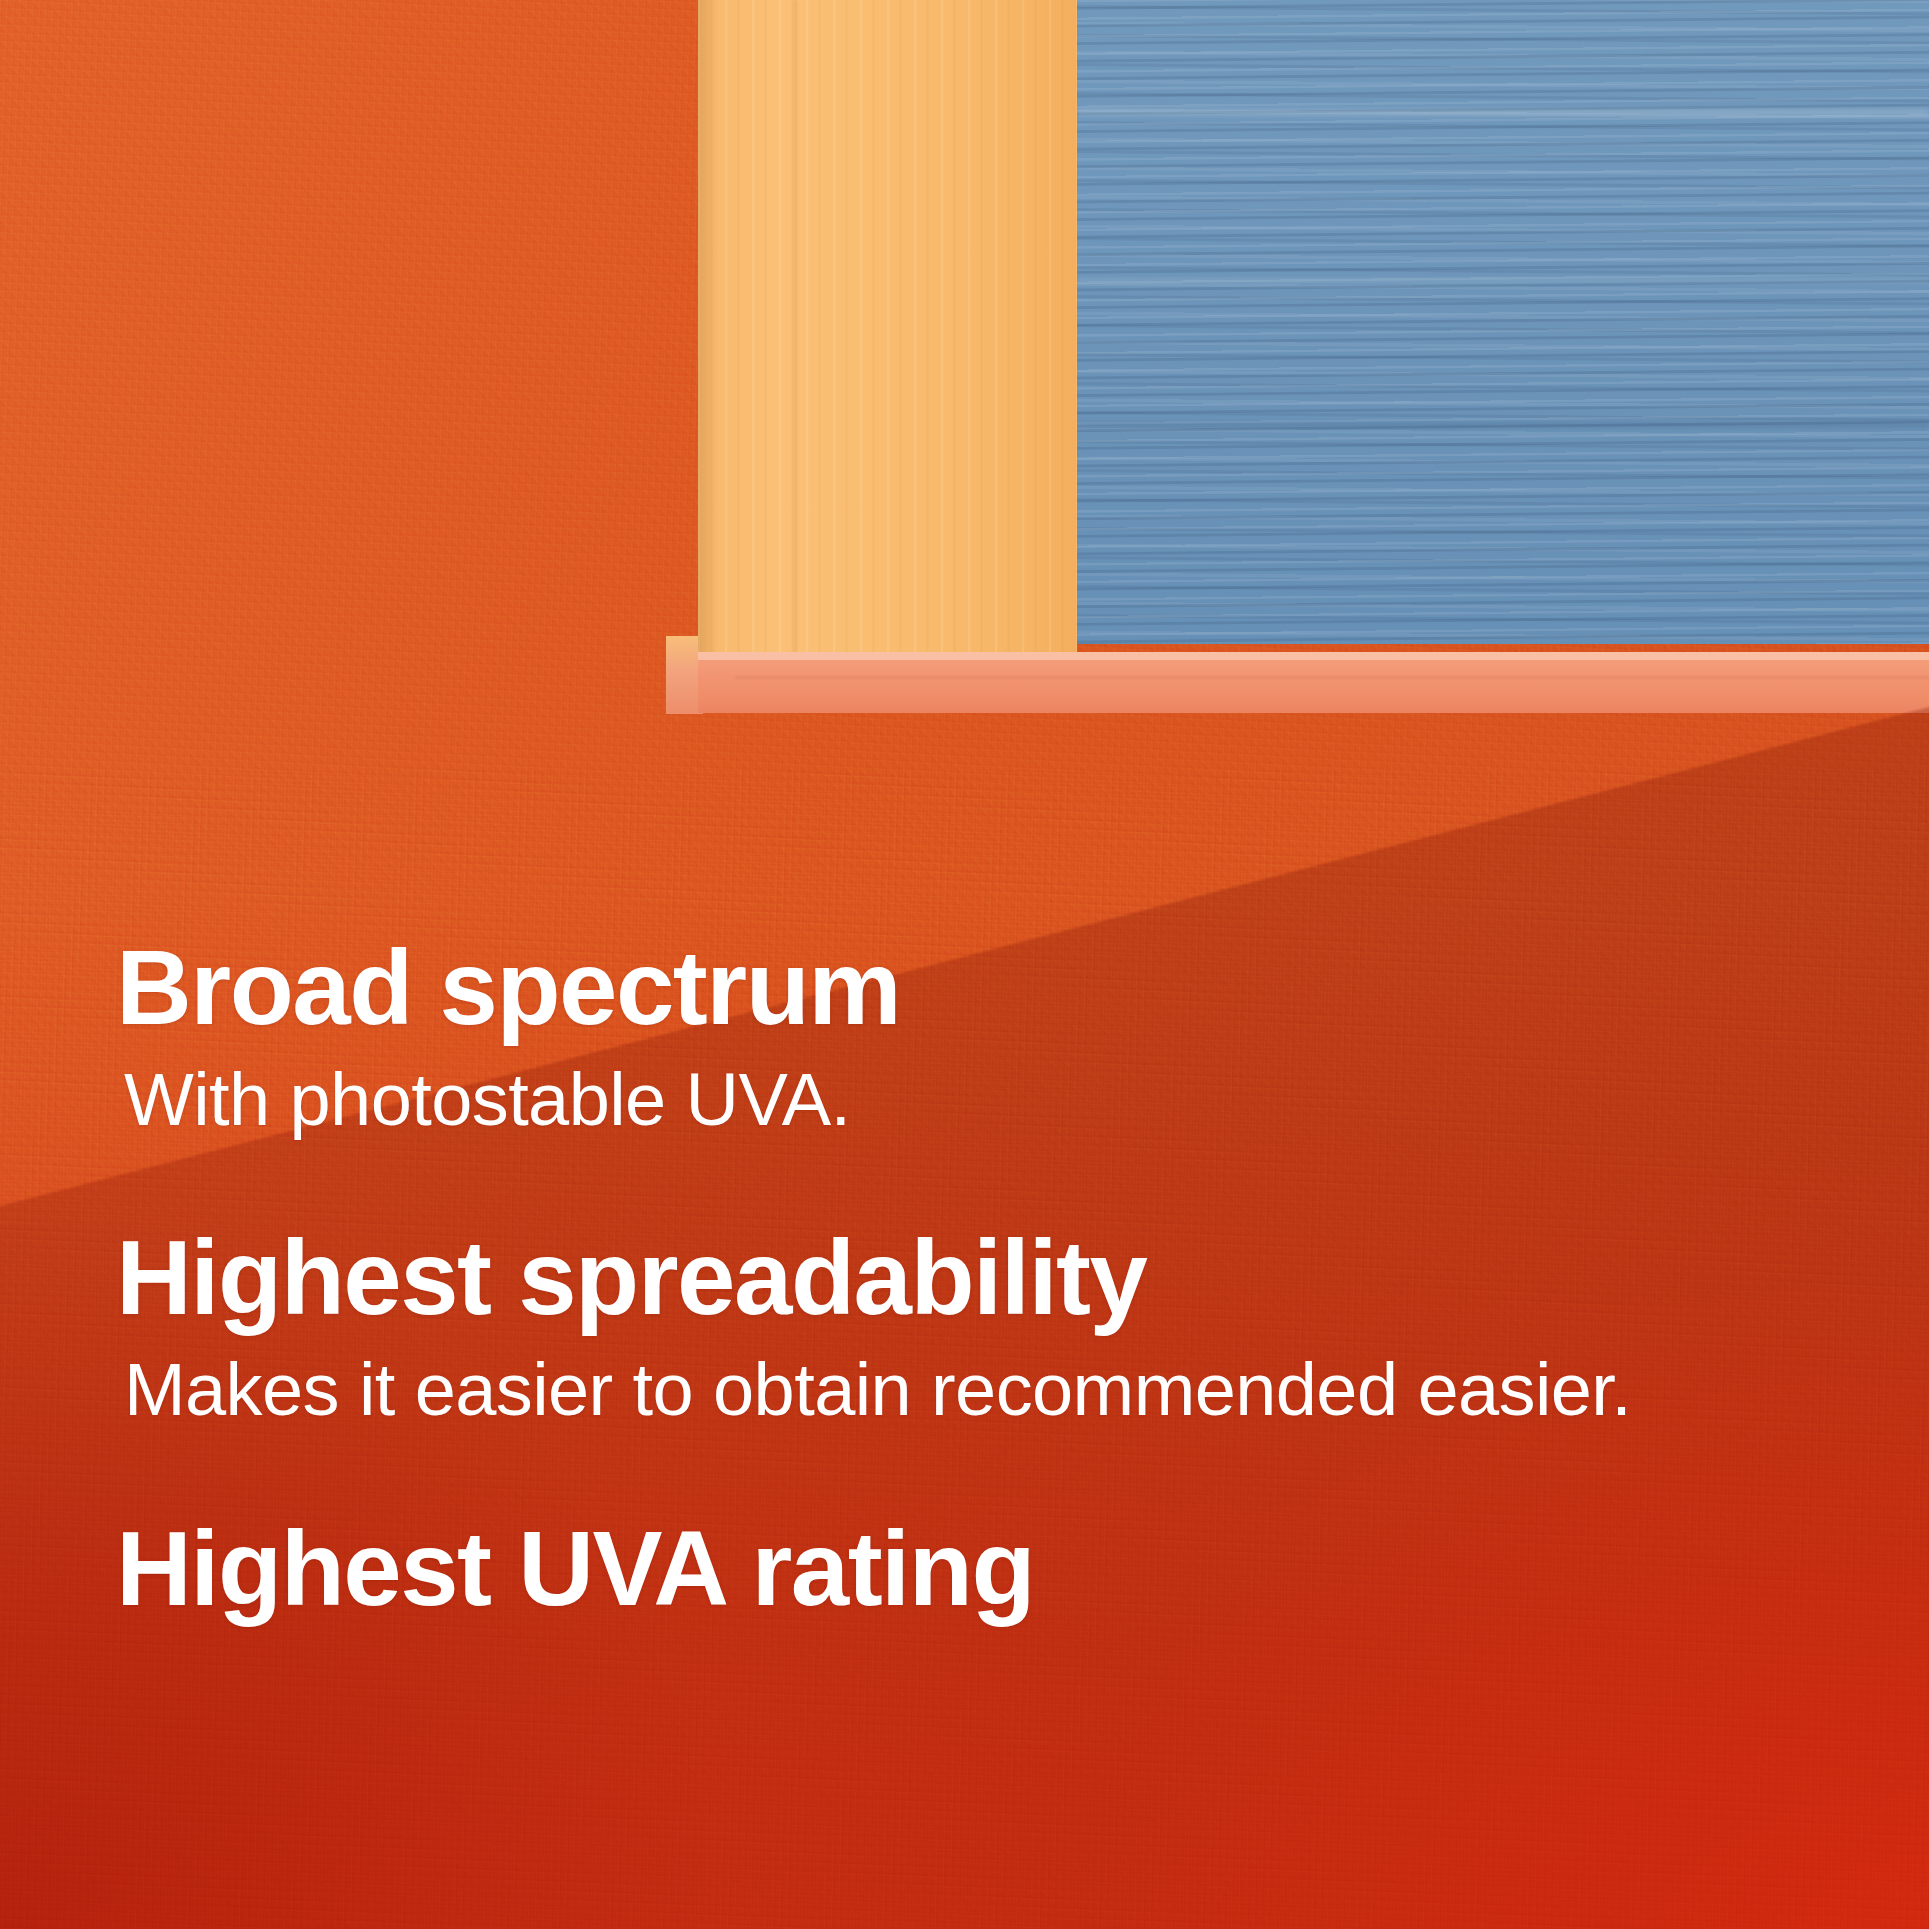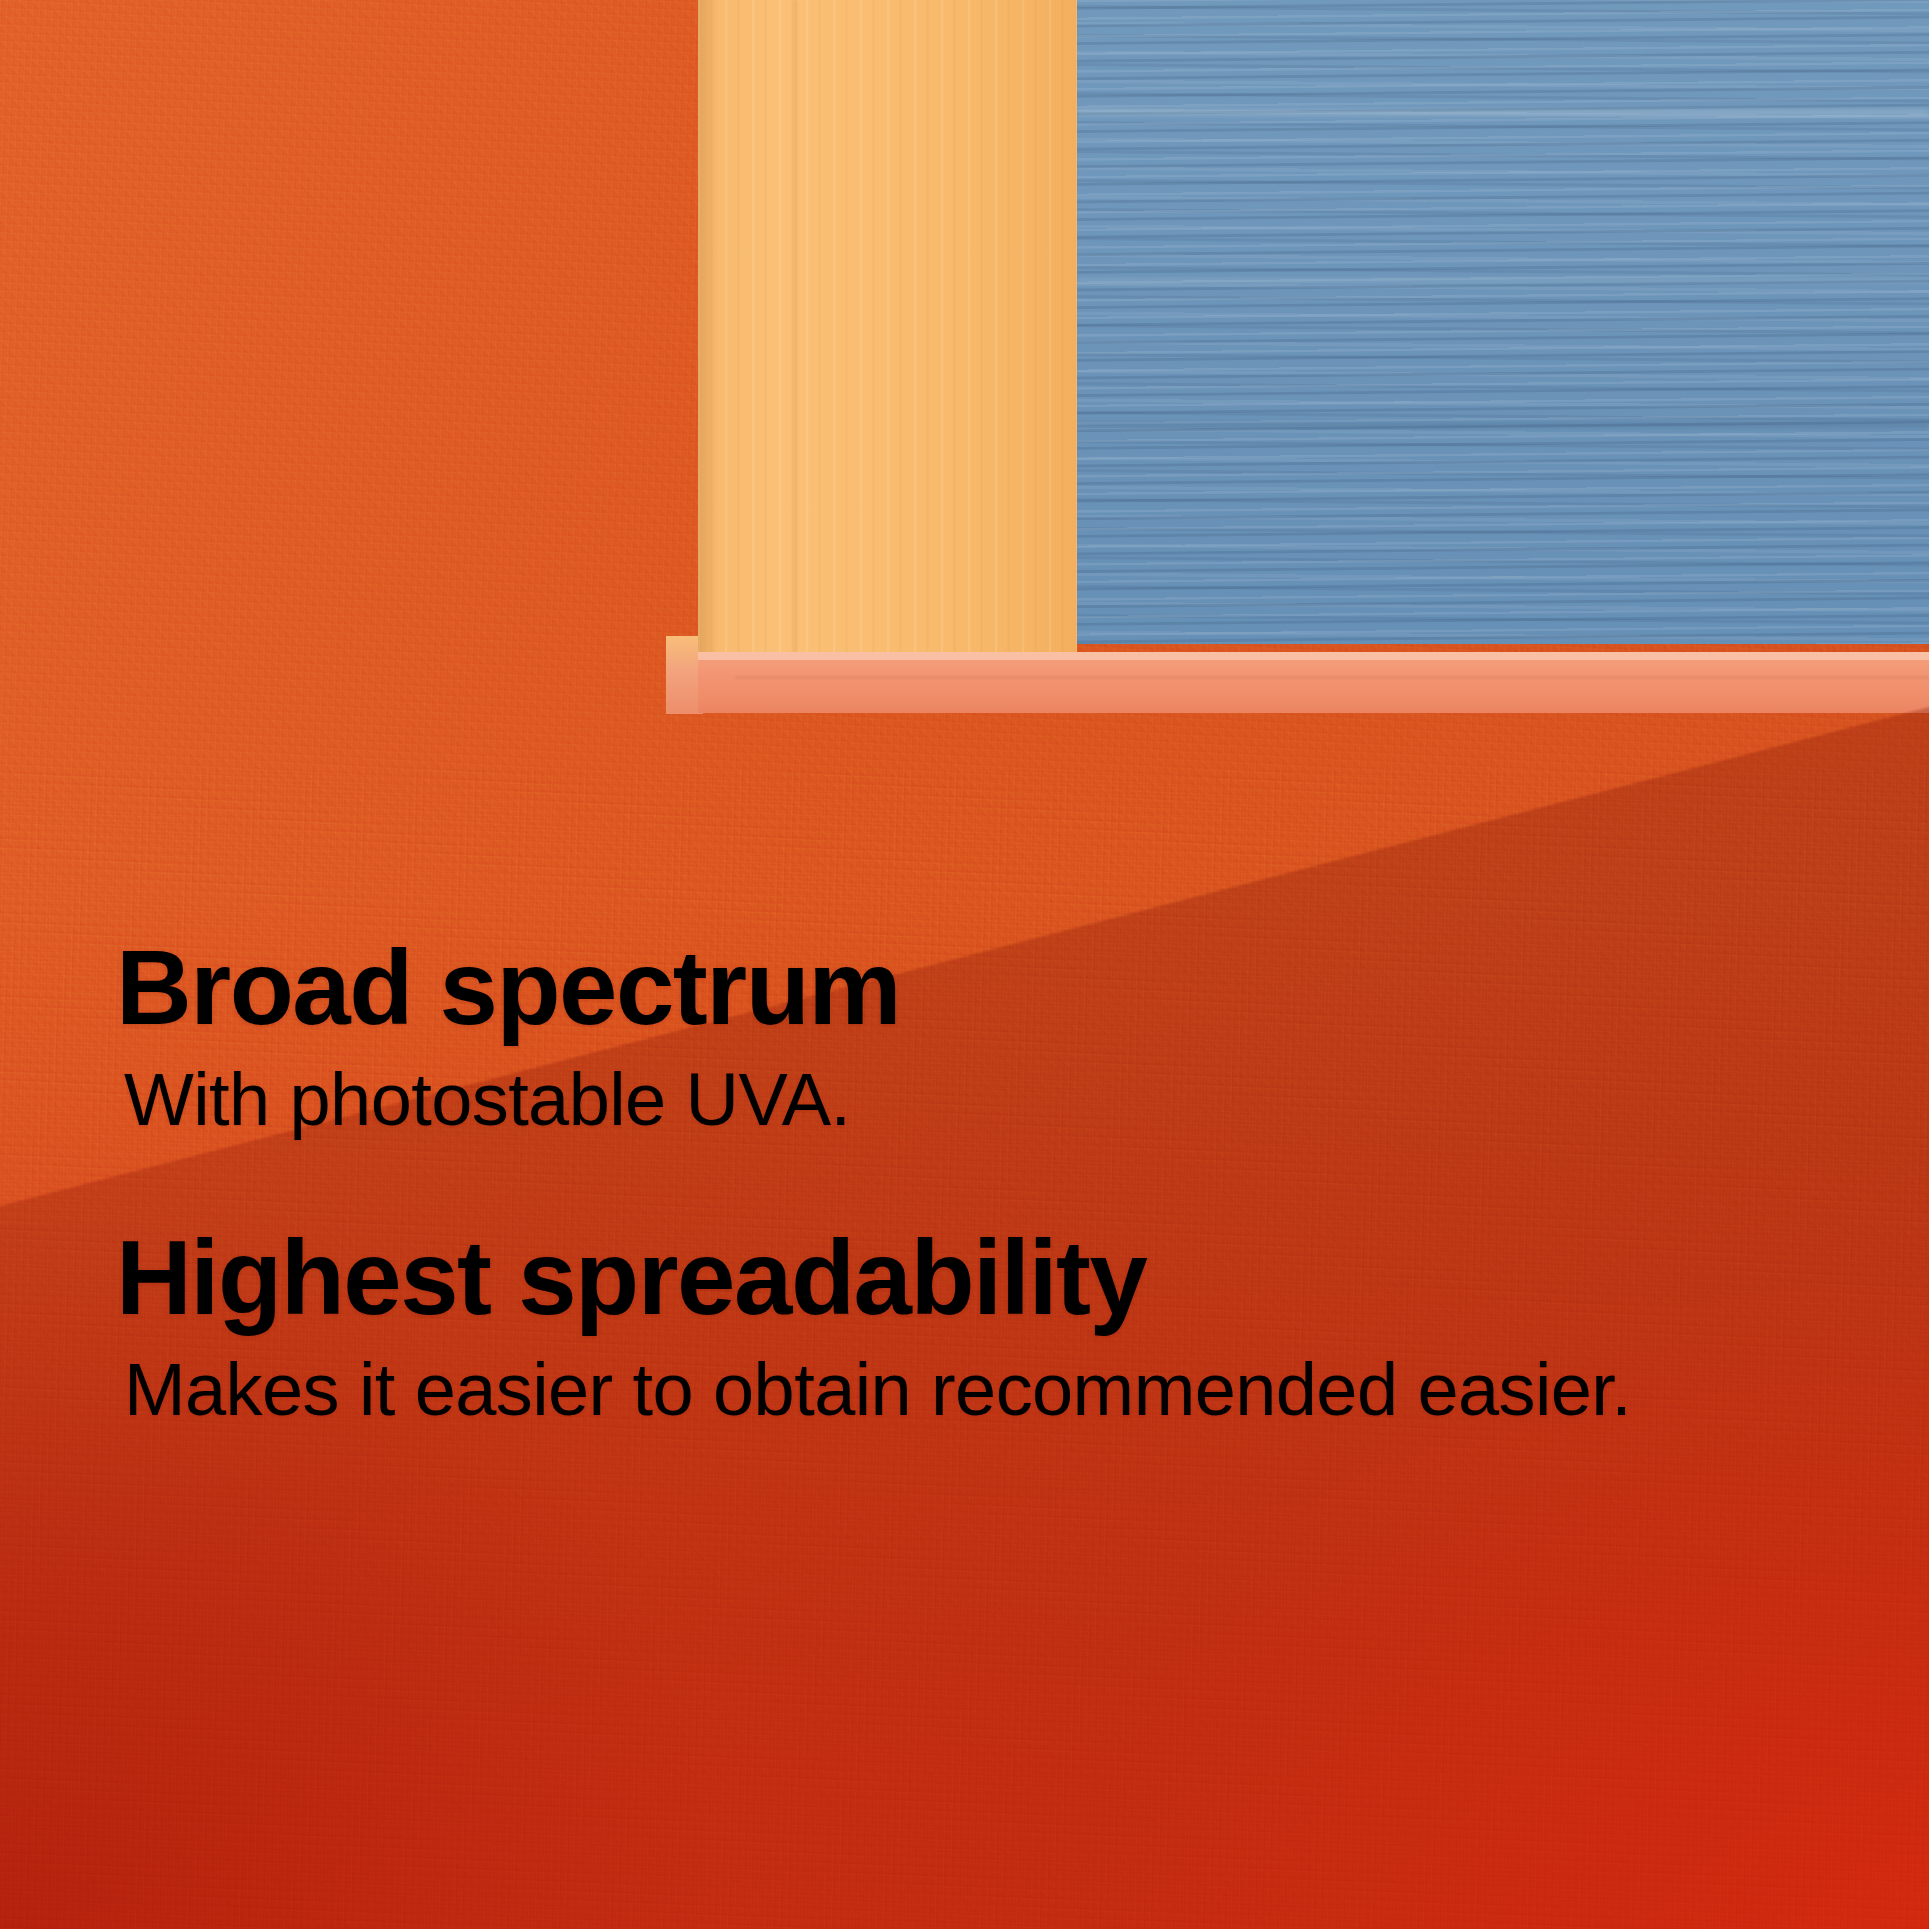--- a/index.html
+++ b/index.html
@@ -104,21 +104,21 @@
       repeating-linear-gradient(91deg, rgba(255,255,255,0.035) 0px, rgba(255,255,255,0.035) 0.9px, rgba(0,0,0,0.03) 1.9px, rgba(0,0,0,0.03) 2.8px, rgba(0,0,0,0) 3.7px, rgba(0,0,0,0) 7.4px),
       repeating-linear-gradient(2deg, rgba(255,255,255,0.04) 0px, rgba(255,255,255,0.04) 0.9px, rgba(0,0,0,0.035) 1.9px, rgba(0,0,0,0.035) 2.8px, rgba(0,0,0,0) 4.6px, rgba(0,0,0,0) 9.3px);
     mix-blend-mode:overlay;opacity:.8;
   }
 
   
   .benefits{
     position:absolute;
     left:116px;top:928px;
     width:1688px;
-    color:#000000;
+    color:#ffffff;
   }
   .benefit{margin-bottom:74px;}
   .benefit:last-child{margin-bottom:0;}
 
   .benefit-title{
     font-family:"Liberation Sans",sans-serif;
     font-weight:700;
     font-size:105px;
     line-height:1.14;
     letter-spacing:-1.5px;
@@ -178,18 +178,19 @@
       <p class="benefit-title">Broad spectrum</p>
       <p class="benefit-desc">With photostable UVA.</p>
     </div>
 
     <div class="benefit">
       <p class="benefit-title">Highest spreadability</p>
       <p class="benefit-desc">Makes it easier to obtain recommended easier.</p>
     </div>
 
     <div class="benefit">
+      <p class="benefit-title">Highest UVA rating</p>
     </div>
 
   </div>
 
 </div>
 
 
 </body></html>

